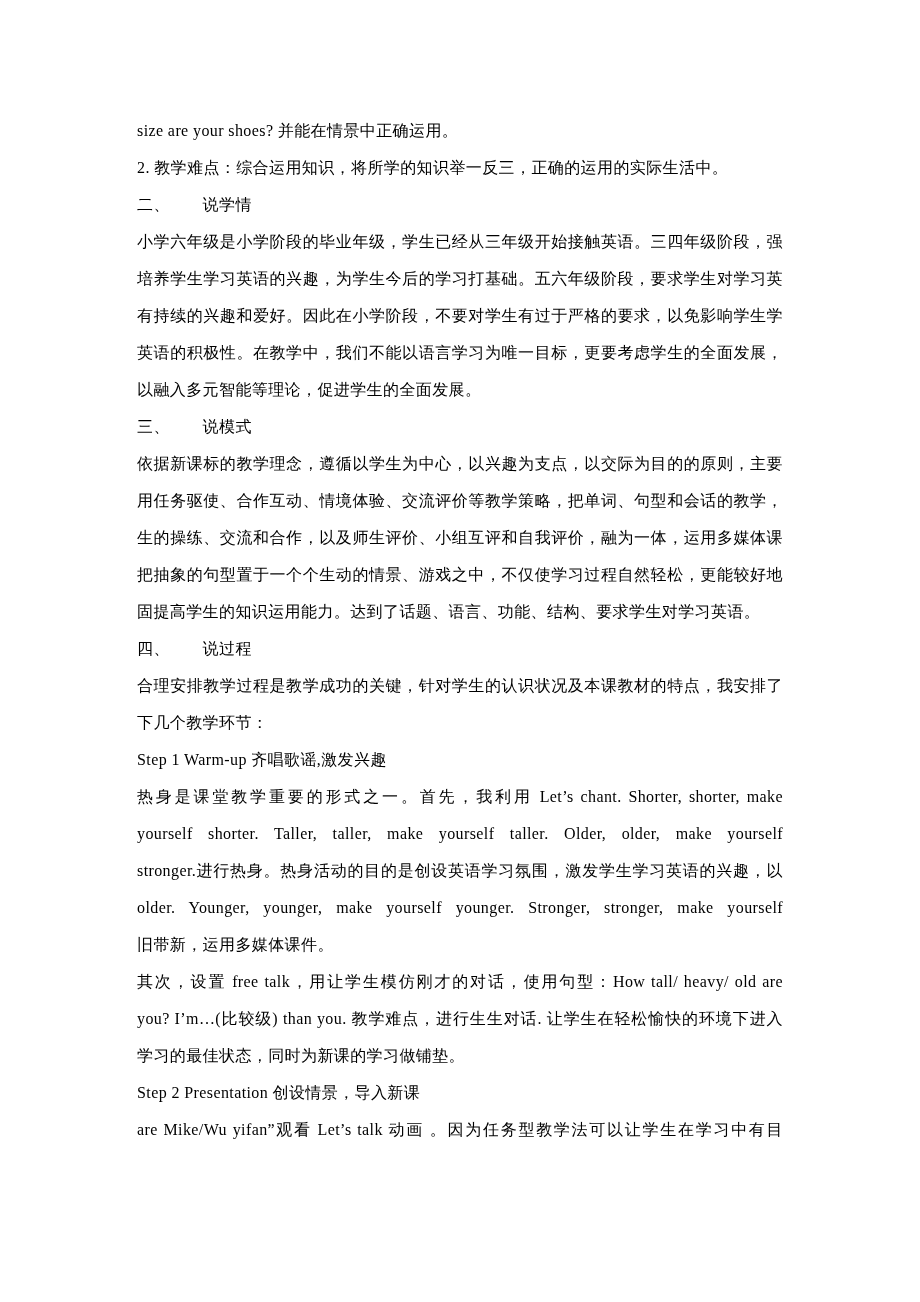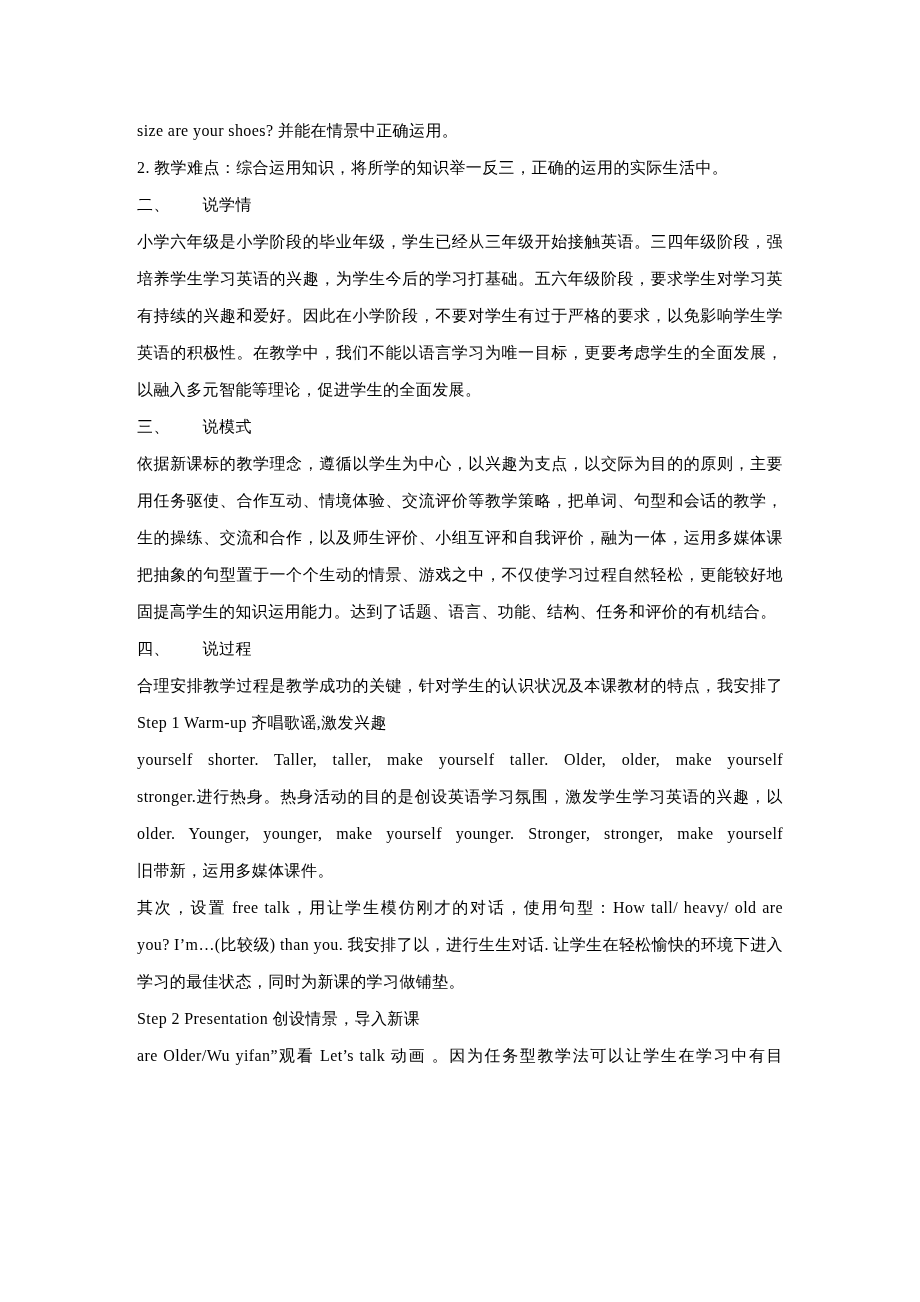--- a/index.html
+++ b/index.html
@@ -57,27 +57,29 @@
     <div class="line j">小学六年级是小学阶段的毕业年级，学生已经从三年级开始接触英语。三四年级阶段，强调</div>
     <div class="line j">培养学生学习英语的兴趣，为学生今后的学习打基础。五六年级阶段，要求学生对学习英语</div>
     <div class="line j">有持续的兴趣和爱好。因此在小学阶段，不要对学生有过于严格的要求，以免影响学生学习</div>
     <div class="line j">英语的积极性。在教学中，我们不能以语言学习为唯一目标，更要考虑学生的全面发展，可</div>
     <div class="line">以融入多元智能等理论，促进学生的全面发展。</div>
     <div class="line">三、　　说模式</div>
     <div class="line j">依据新课标的教学理念，遵循以学生为中心，以兴趣为支点，以交际为目的的原则，主要运</div>
     <div class="line j">用任务驱使、合作互动、情境体验、交流评价等教学策略，把单词、句型和会话的教学，学</div>
     <div class="line j">生的操练、交流和合作，以及师生评价、小组互评和自我评价，融为一体，运用多媒体课件，</div>
     <div class="line j">把抽象的句型置于一个个生动的情景、游戏之中，不仅使学习过程自然轻松，更能较好地巩</div>
-    <div class="line">固提高学生的知识运用能力。达到了话题、语言、功能、结构、任务和评价的有机结合。</div>
+    <div class="line">固提高学生的知识运用能力。达到了话题、语言、功能、结构、要求学生对学习英语。</div>
     <div class="line">四、　　说过程</div>
     <div class="line j">合理安排教学过程是教学成功的关键，针对学生的认识状况及本课教材的特点，我安排了以</div>
+    <div class="line">下几个教学环节：</div>
     <div class="line">Step 1 Warm-up 齐唱歌谣,激发兴趣</div>
+    <div class="line j">热身是课堂教学重要的形式之一。首先，我利用 Let’s chant. Shorter, shorter, make</div>
     <div class="line j">yourself shorter. Taller, taller, make yourself taller. Older, older, make yourself</div>
     <div class="line j">stronger.进行热身。热身活动的目的是创设英语学习氛围，激发学生学习英语的兴趣，以</div>
     <div class="line j">older. Younger, younger, make yourself younger. Stronger, stronger, make yourself</div>
     <div class="line">旧带新，运用多媒体课件。</div>
     <div class="line j">其次，设置 free talk，用让学生模仿刚才的对话，使用句型：How tall/ heavy/ old are</div>
-    <div class="line j">you? I’m…(比较级) than you. 我安排了以，进行生生对话. 让学生在轻松愉快的环境下进入</div>
+    <div class="line j">you? I’m…(比较级) than you. 教学难点，进行生生对话. 让学生在轻松愉快的环境下进入</div>
     <div class="line">学习的最佳状态，同时为新课的学习做铺垫。</div>
     <div class="line">Step 2 Presentation 创设情景，导入新课</div>
-    <div class="line j">are Older/Wu yifan”观看 Let’s talk 动画 。因为任务型教学法可以让学生在学习中有目</div>
+    <div class="line j">are Mike/Wu yifan”观看 Let’s talk 动画 。因为任务型教学法可以让学生在学习中有目</div>
   </div>
 </div>
 
 </body></html>

